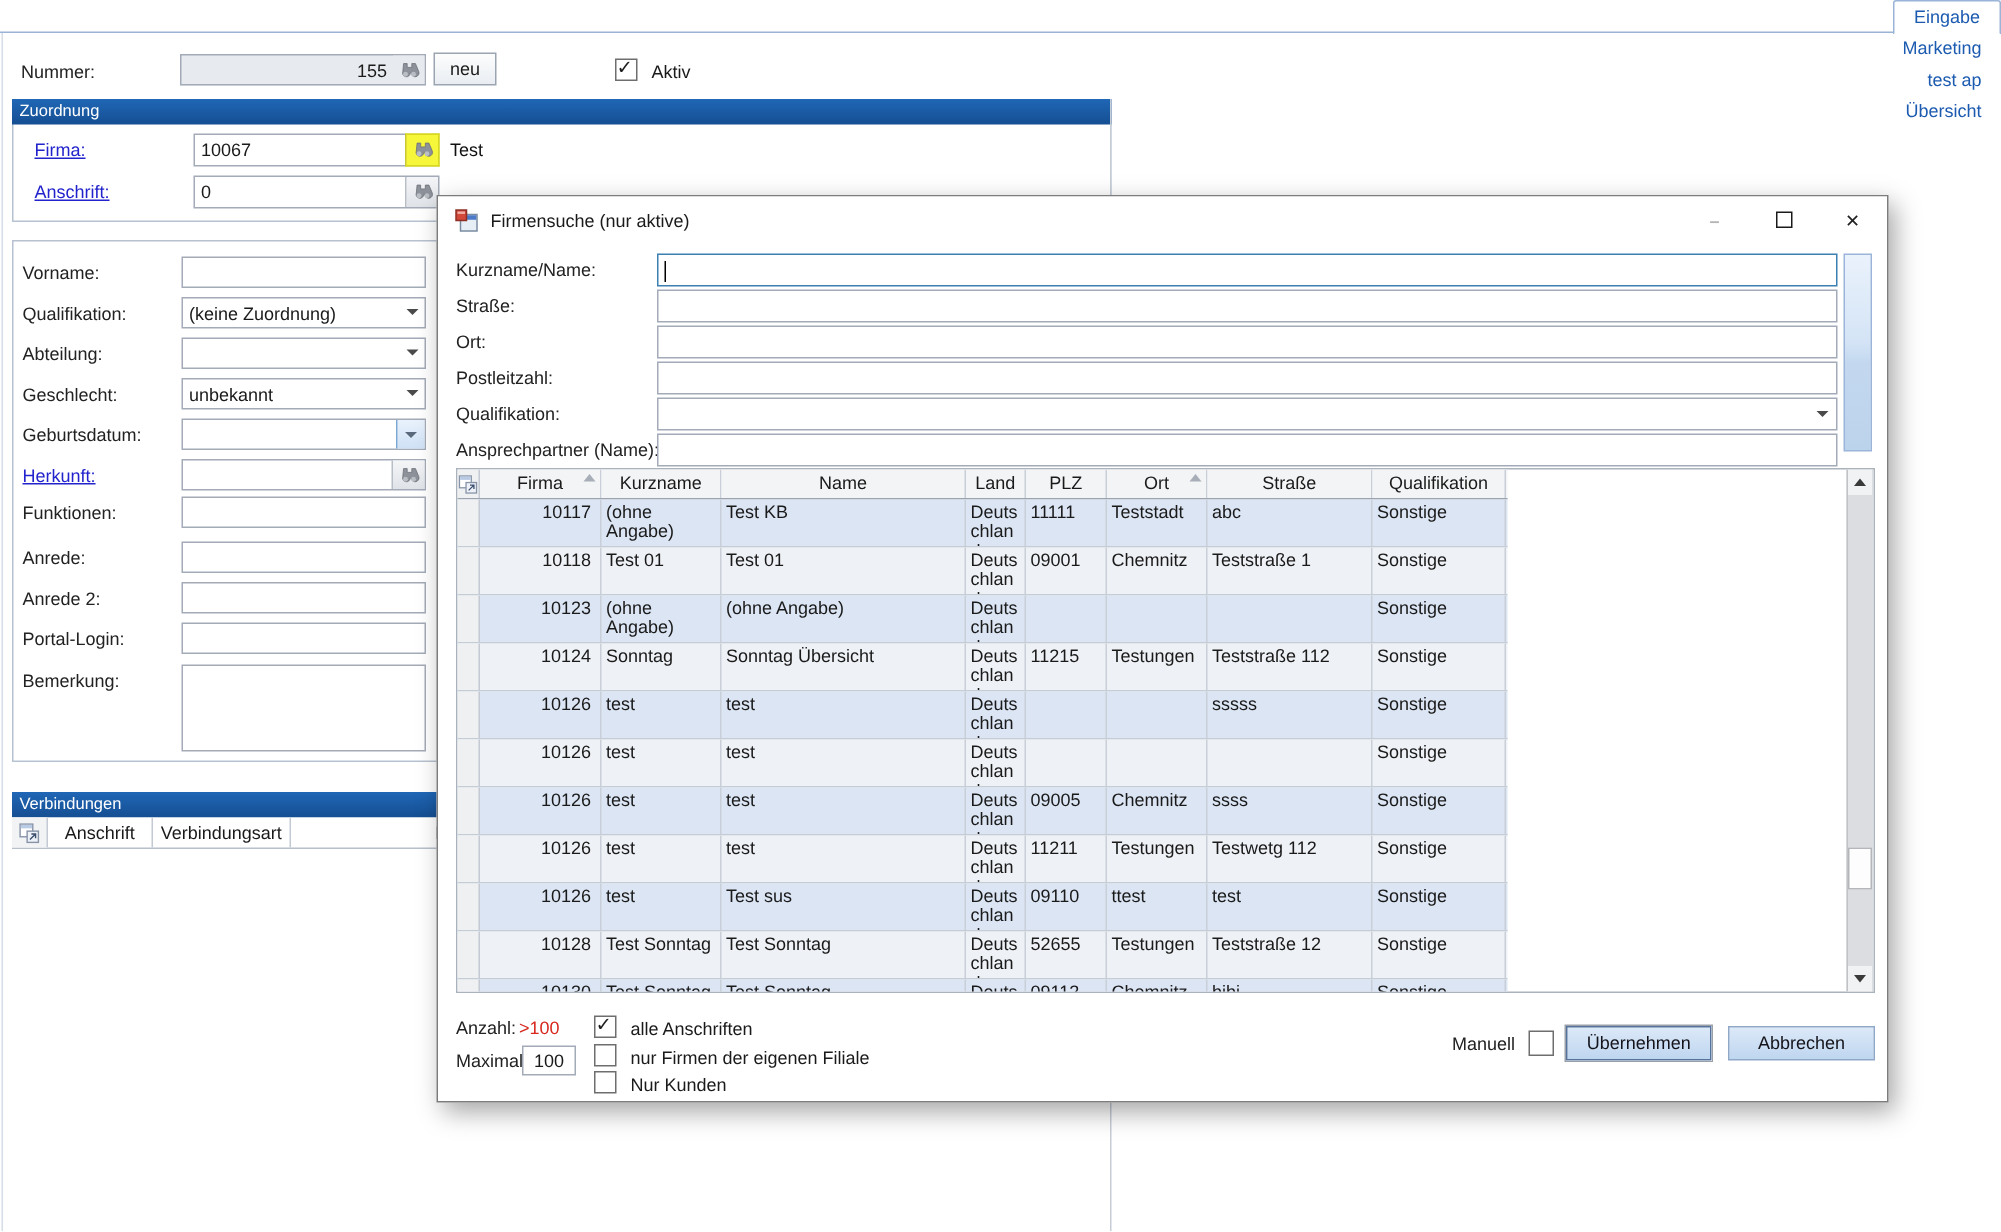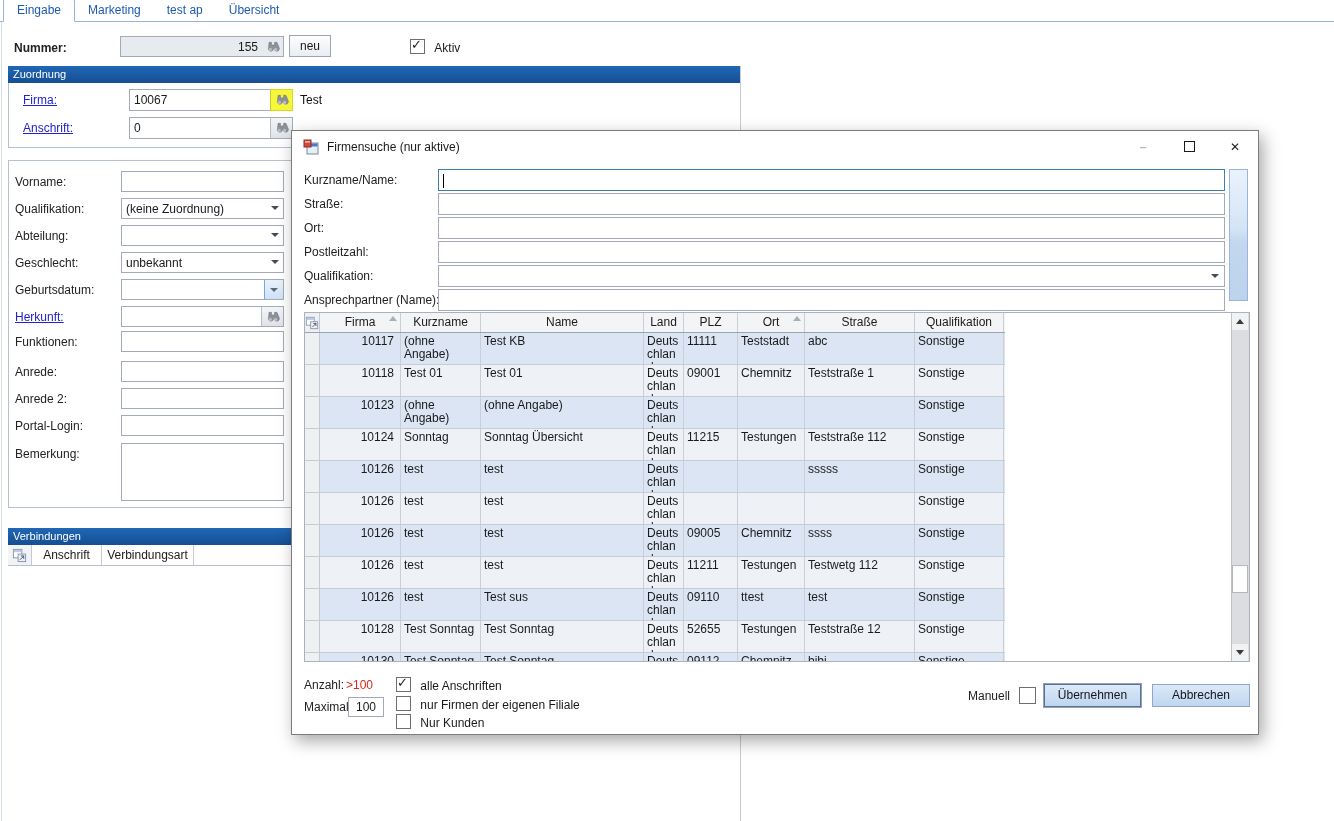--- a/index.html
+++ b/index.html
@@ -1,37 +1,37 @@
 <!DOCTYPE html>
 <html><head>
 <meta charset="utf-8">
 <style>
   html,body{margin:0;padding:0;background:#fff;}
   body{font-family:"Liberation Sans","DejaVu Sans",sans-serif;font-size:12px;color:#1a1a1a;}
   .screen{position:relative;width:1334px;height:821px;overflow:hidden;background:#fff;}
 
   
-  .tabbar{position:absolute;left:0;top:0;width:100%;height:22px;border-bottom:1px solid #9ab4d8;display:flex;align-items:flex-end;padding-left:3px;box-sizing:border-box;}
+  .tabbar{position:absolute;left:0;top:0;width:100%;height:22px;border-bottom:1px solid #9ab4d8;display:flex;align-items:flex-end;padding-left:3px;box-sizing:border-box;flex-direction:column;}
   .tab{color:#1c5bb0;padding:3px 13px 4px 13px;cursor:default;position:relative;}
   .tab.active{background:#fff;border:1px solid #9ab4d8;border-bottom:1px solid #fff;border-radius:2px 2px 0 0;margin-bottom:-1px;}
   .page-edge{position:absolute;left:1px;top:22px;bottom:0;width:1px;background:#d5dde8;}
 
   
   .lbl{color:#222;}
   .tb{background:#fff;border:1px solid #a3abb8;box-sizing:border-box;padding:2px 4px;height:21px;line-height:16px;overflow:hidden;white-space:nowrap;}
   .link{color:#2323cd;text-decoration:underline;cursor:pointer;}
   .cb{width:13px;height:13px;background:#fff;border:1px solid #6e6e6e;display:inline-block;position:relative;box-sizing:content-box;vertical-align:-2px;}
   .cb.checked::after{content:"\2713";position:absolute;left:0;top:-3px;font-size:13px;font-weight:bold;color:#1c1c1c;}
   .binoc{display:inline-flex;align-items:center;justify-content:center;}
   .combo-arrow{position:absolute;right:5px;top:8px;width:0;height:0;border-left:4px solid transparent;border-right:4px solid transparent;border-top:4px solid #4a4a4a;}
   .caret{display:inline-block;width:1px;height:14px;background:#000;vertical-align:middle;}
 
   
   .row-nummer{position:absolute;left:0;top:34px;width:740px;height:24px;}
-  .row-nummer .lbl{position:absolute;left:14px;top:7px;font-weight:bold;}
+  .row-nummer .lbl{position:absolute;left:14px;top:7px;}
   .lookup{position:absolute;display:flex;box-sizing:border-box;border:1px solid #a3abb8;background:#fff;}
   .lookup .val{flex:1;padding:3px 4px;line-height:15px;overflow:hidden;}
   .lookup .seg{width:21px;display:flex;align-items:center;justify-content:center;border-left:1px solid #b8bec6;background:linear-gradient(#f4f5f7,#dfe3e8);}
   .nummer-lookup{left:120px;top:2px;width:164px;height:21px;background:#e7eaee;}
   .nummer-lookup .val{text-align:right;}
   .nummer-lookup .seg{background:#e7eaee;border-left:none;}
   .neu-btn{position:absolute;left:289px;top:1px;width:42px;height:22px;background:linear-gradient(#fdfdfd,#e9edf2);border:1px solid #9aa5b1;text-align:center;line-height:20px;box-sizing:border-box;}
   .aktiv-wrap{position:absolute;left:410px;top:5px;}
   .aktiv-wrap .cb-lbl{margin-left:6px;}
 

